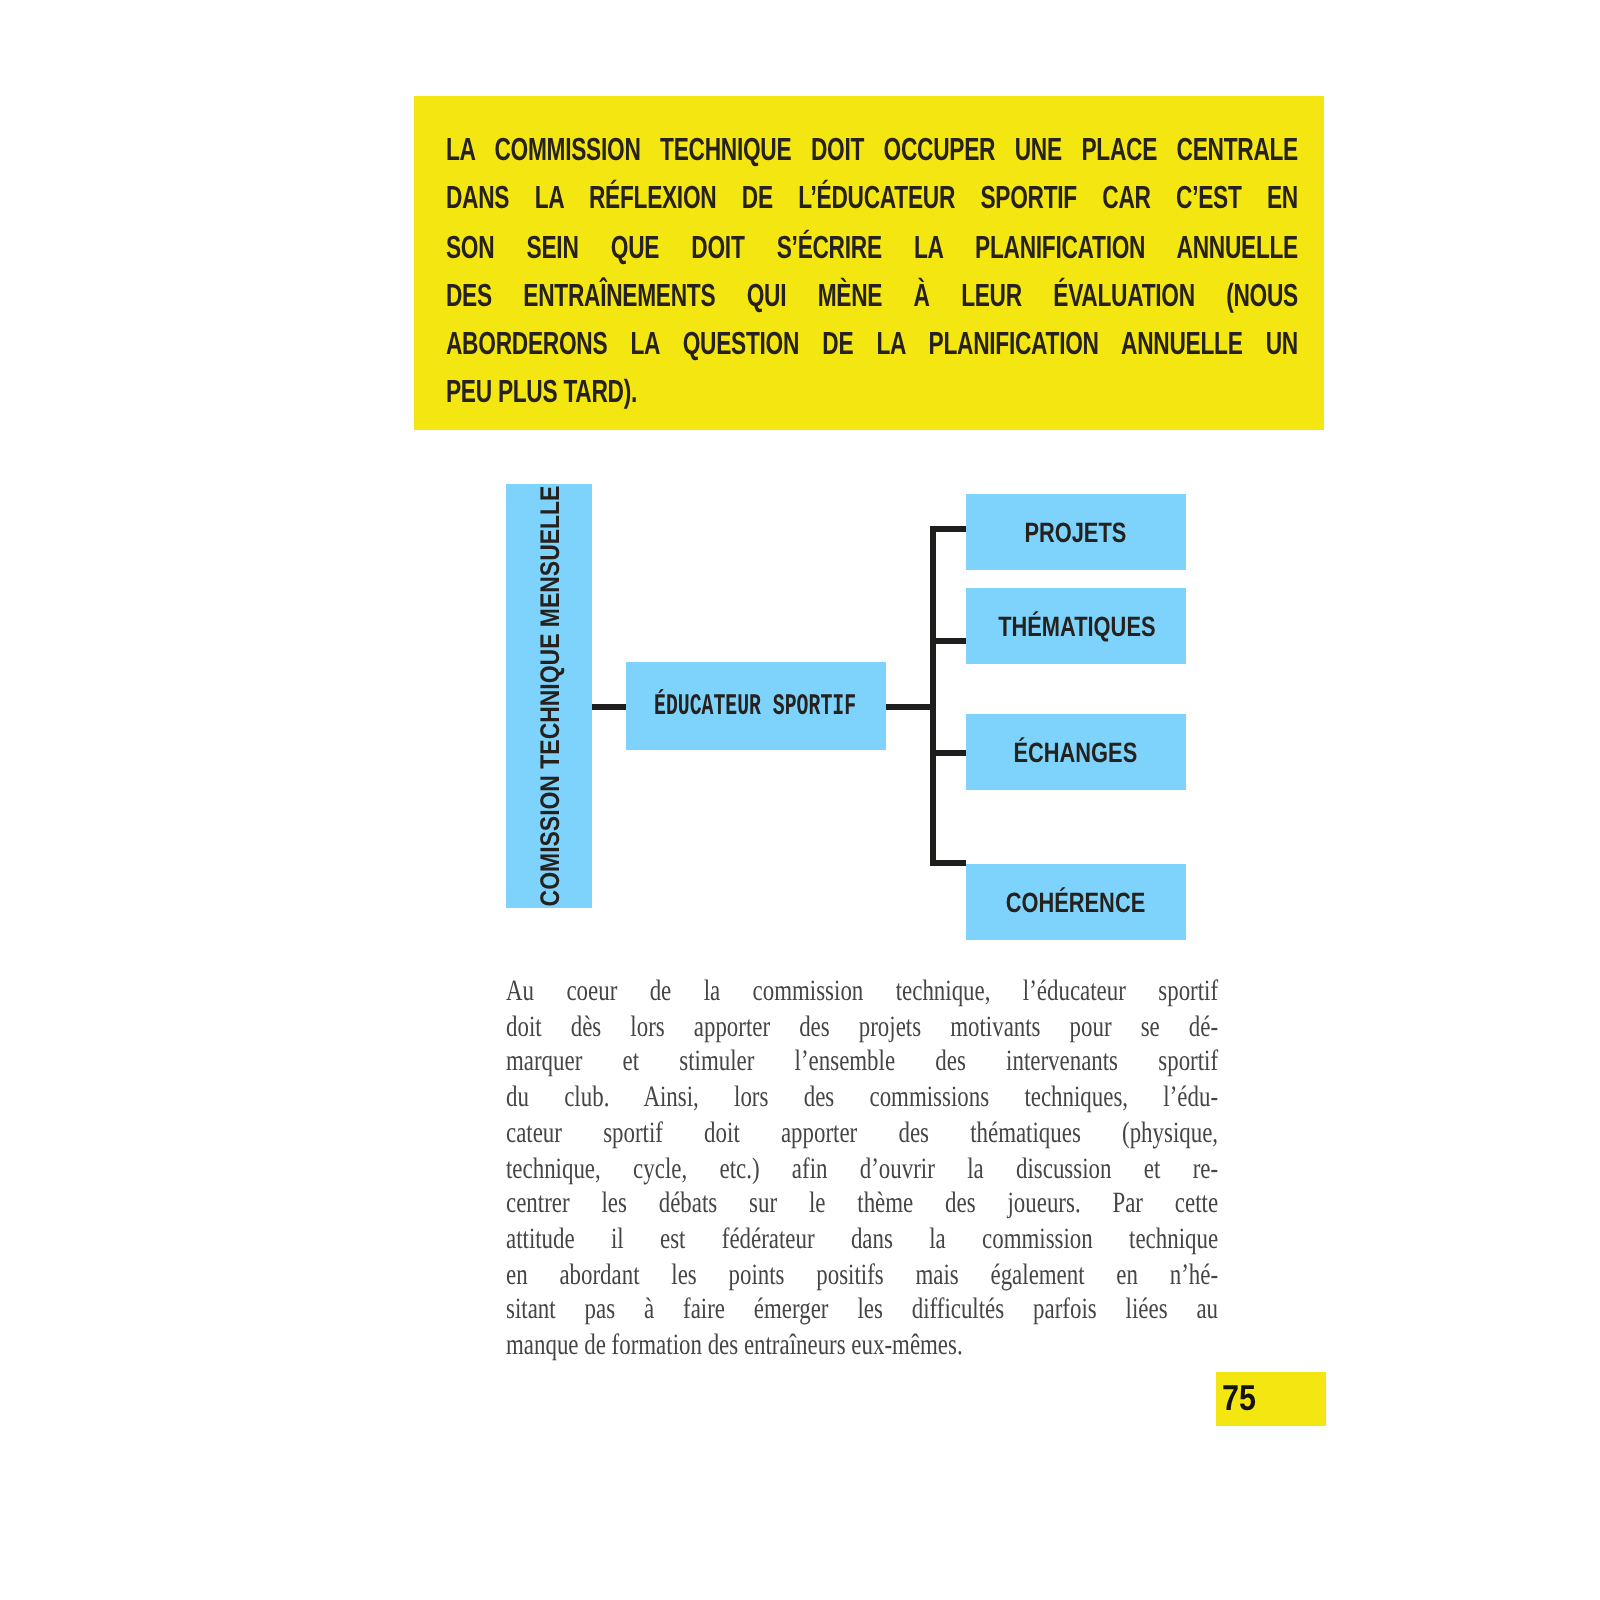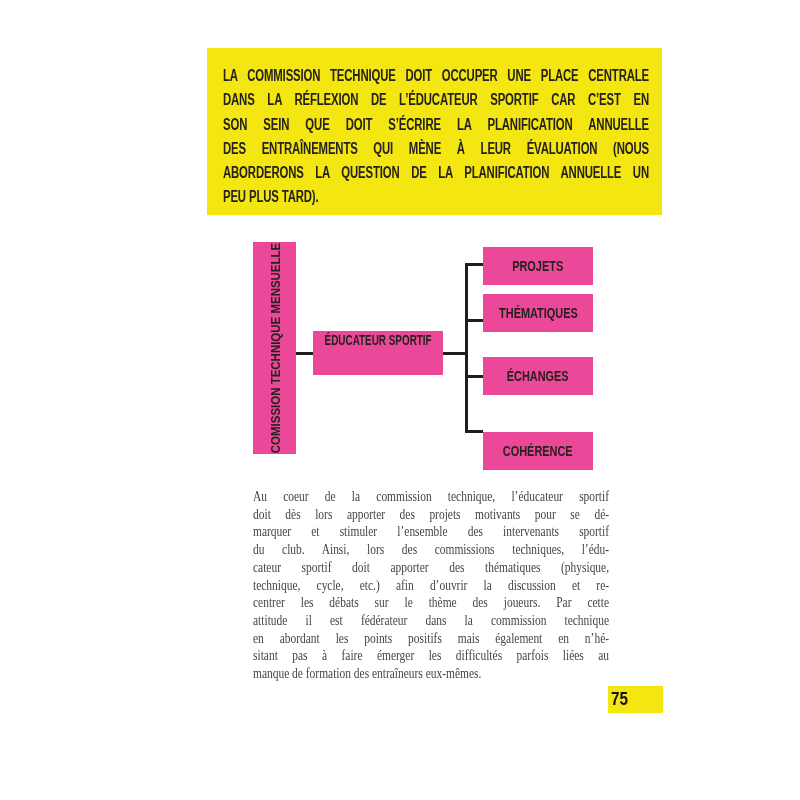--- a/index.html
+++ b/index.html
@@ -16,30 +16,30 @@
     position:absolute;left:16px;top:16px;width:600px;
     transform:scaleX(0.71);transform-origin:0 0;
   }
   .bline{
     font-weight:bold;font-size:16px;line-height:24.3px;color:#26211C;
     letter-spacing:-0.2px;
     text-align:justify;text-align-last:justify;
   }
   .bline.last{text-align:left;text-align-last:left;}
   
-  .ybox{position:absolute;background:#ec4899;}
+  .ybox{position:absolute;background:#7dd3fc;}
   .vbox{left:253px;top:242px;width:43px;height:212px;}
   .vlabel{
     position:absolute;left:50%;top:50%;
     transform:translate(-50%,-50%) rotate(-90deg) scaleX(0.85);
     white-space:nowrap;font-weight:bold;font-size:13.5px;color:#26211C;
   }
   .mbox{
     left:313px;top:331px;width:130px;height:44px;
-    display:flex;justify-content:center;
+    display:flex;align-items:center;justify-content:center;font-family:Liberation Mono, monospace;
   }
   .mlabel{white-space:nowrap;transform:scaleX(0.66);font-weight:bold;font-size:15px;color:#26211C;}
   .cbox{
     left:483px;width:110px;height:38px;
     display:flex;align-items:center;justify-content:center;
   }
   .cbox.c0{top:247px}.cbox.c1{top:294px}.cbox.c2{top:357px}.cbox.c3{top:432px}
   .clabel{white-space:nowrap;transform:scaleX(0.78);font-weight:bold;font-size:14px;color:#26211C;}
   .cline{position:absolute;background:#1E1E1C;}
   .l-root{left:296px;top:352px;width:17px;height:3px;}

